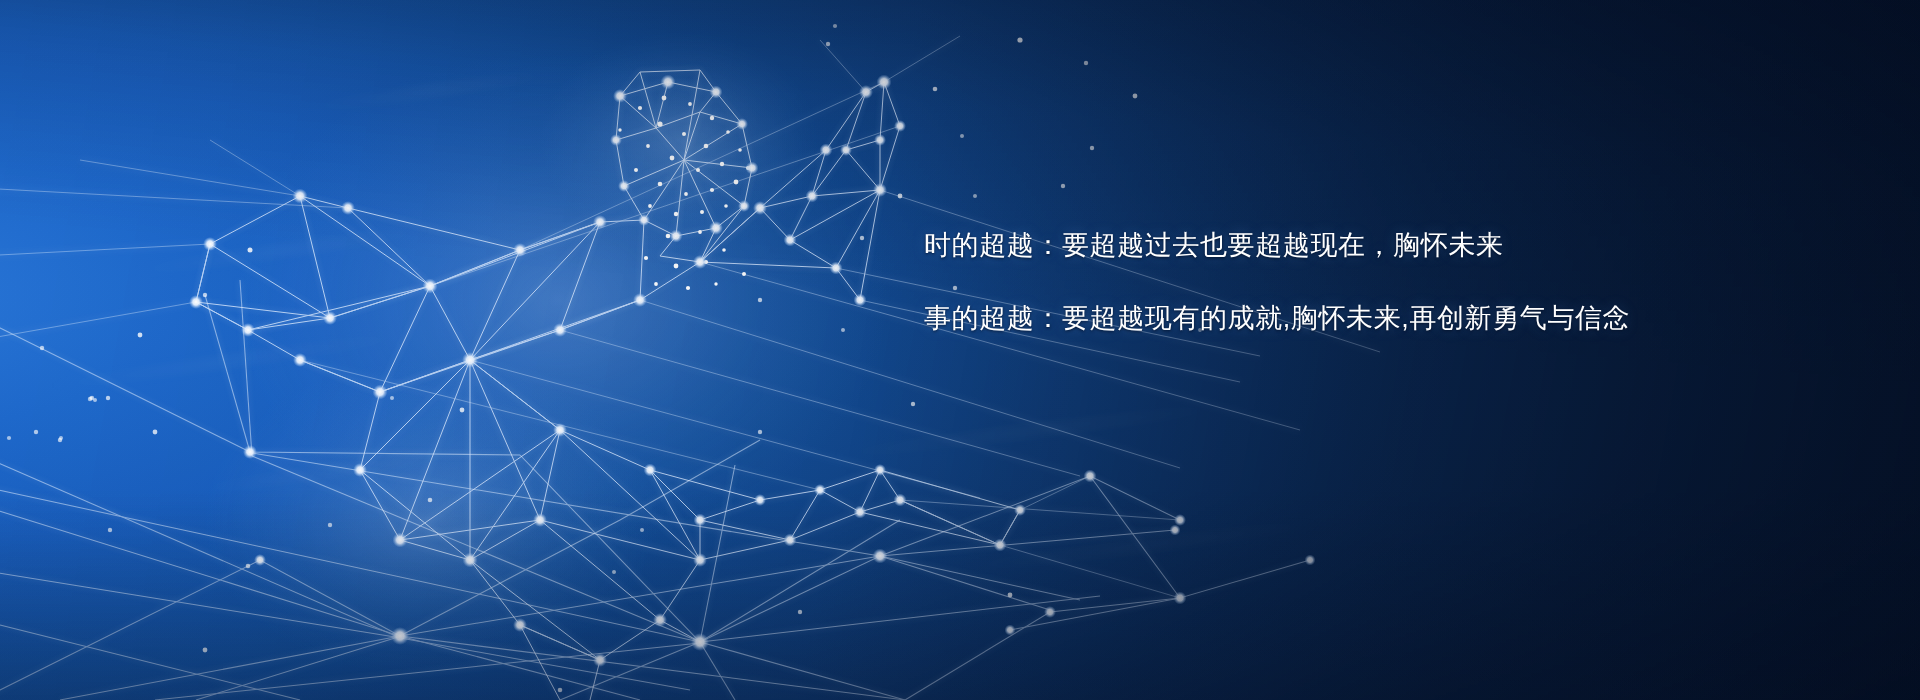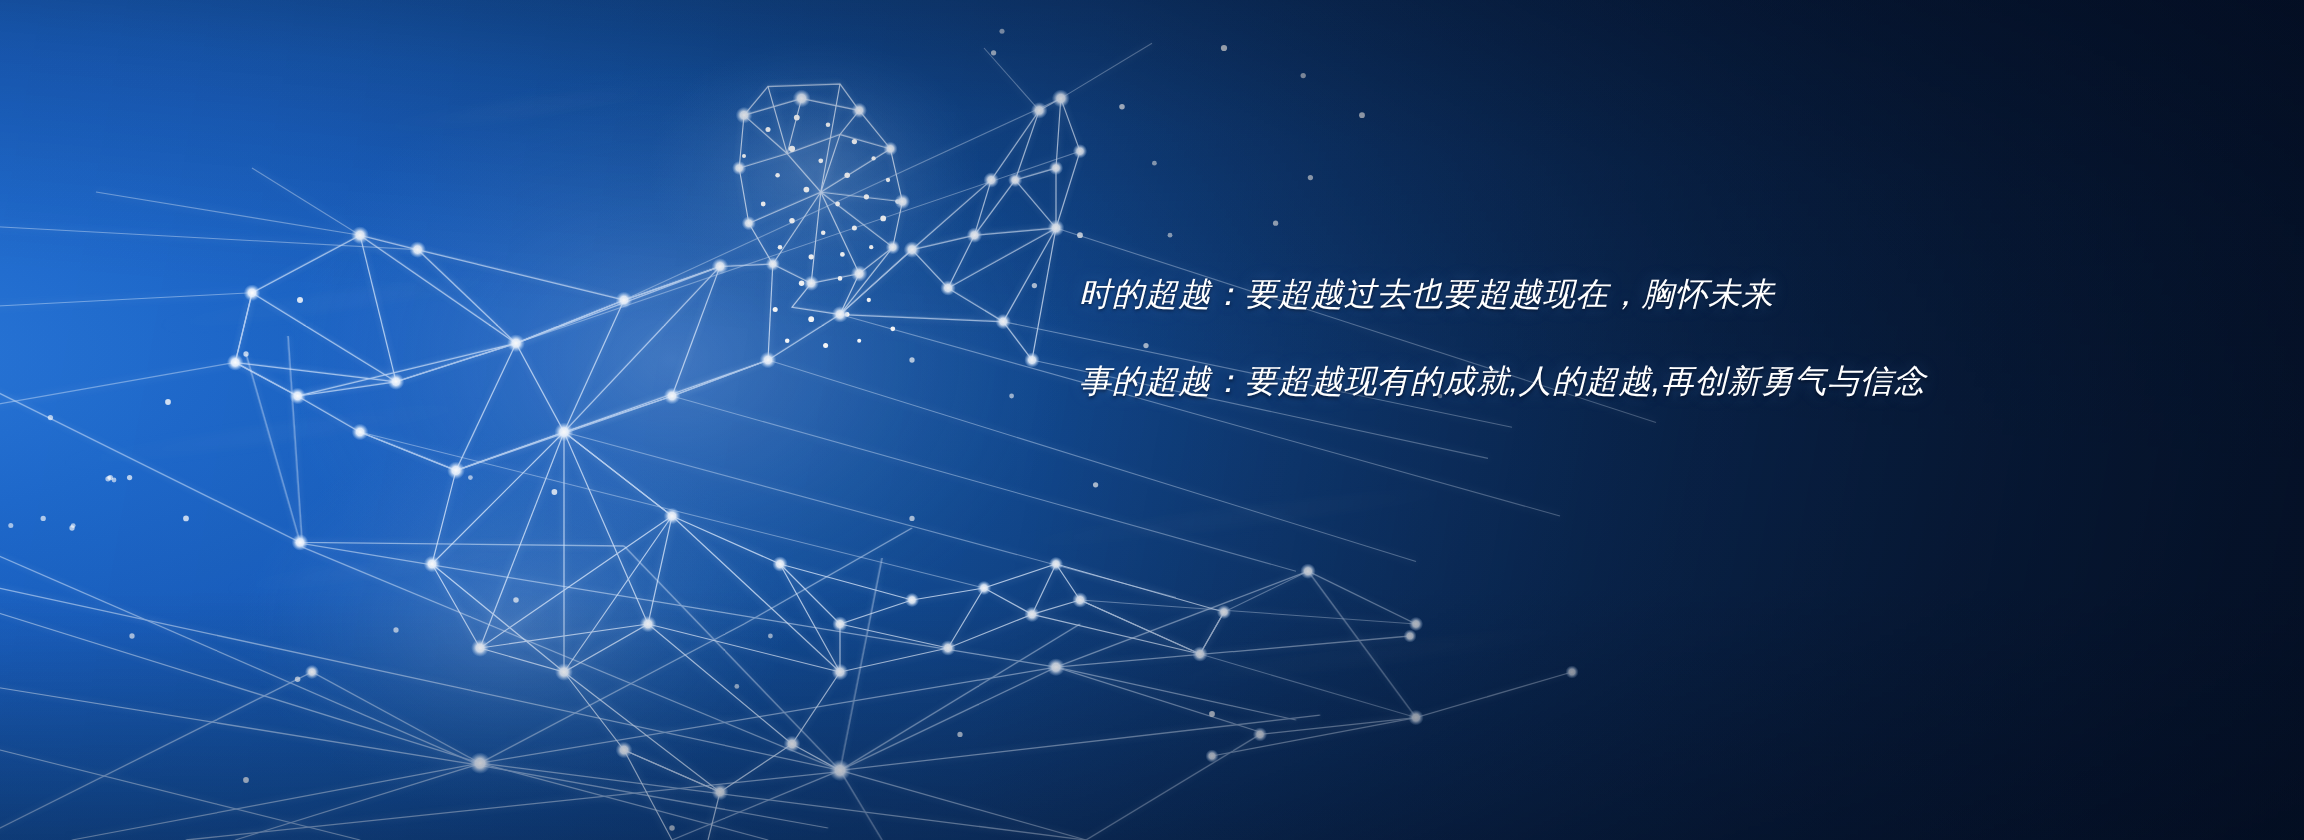--- a/index.html
+++ b/index.html
@@ -58,25 +58,24 @@
   #net{
     position:absolute; inset:0;
     width:1920px; height:700px;
     display:block;
   }
   .glowwrap{filter:drop-shadow(0 0 3px rgba(190,220,255,.55));}
 
   
   .copy{
     position:absolute;
-    left:899px;
+    left:924px;
     top:232px;
     width:880px;
     user-select:text;
-    font-style:italic;
   }
   .copy-line{
     color:#ffffff;
     font-size:27px;
     line-height:1;
     letter-spacing:.6px;
     white-space:nowrap;
     text-shadow:0 1px 3px rgba(2,10,28,.75), 0 0 14px rgba(120,175,245,.28);
     margin:0 0 46px 0;
   }
@@ -440,16 +439,16 @@
       <circle cx="1130" cy="240" r="1.9" opacity=".55"></circle>
       <circle cx="1200" cy="330" r="1.9" opacity=".5"></circle>
     </g>
   </svg>
 
   <div class="bg-vignette"></div>
   <div class="bg-topdark"></div>
 
   <div class="copy">
     <p class="copy-line">时的超越：要超越过去也要超越现在，胸怀未来</p>
-    <p class="copy-line">事的超越：要超越现有的成就,人的超越,再创新勇气与信念</p>
+    <p class="copy-line">事的超越：要超越现有的成就,胸怀未来,再创新勇气与信念</p>
   </div>
 
 </div>
 
 </body></html>

